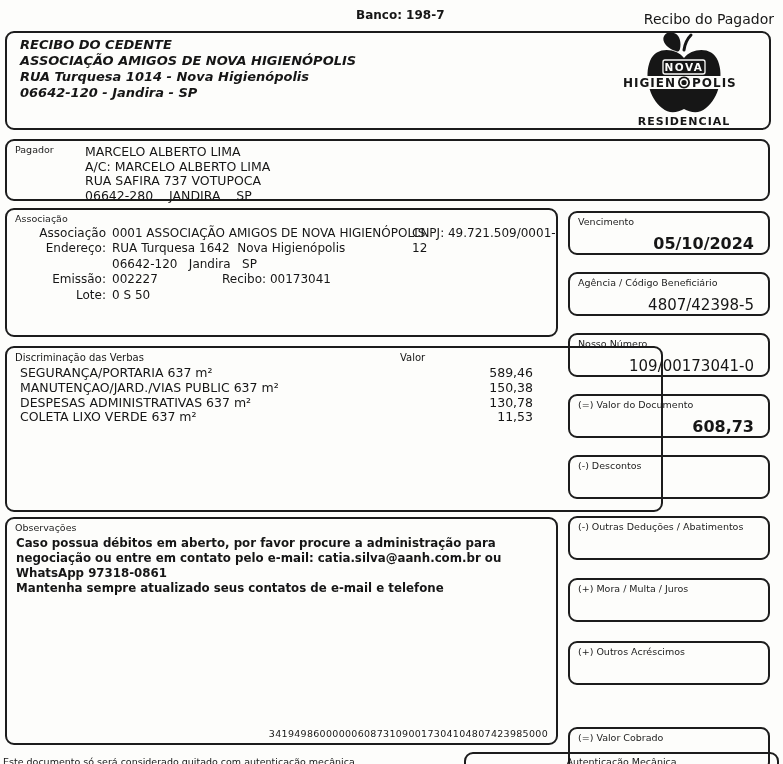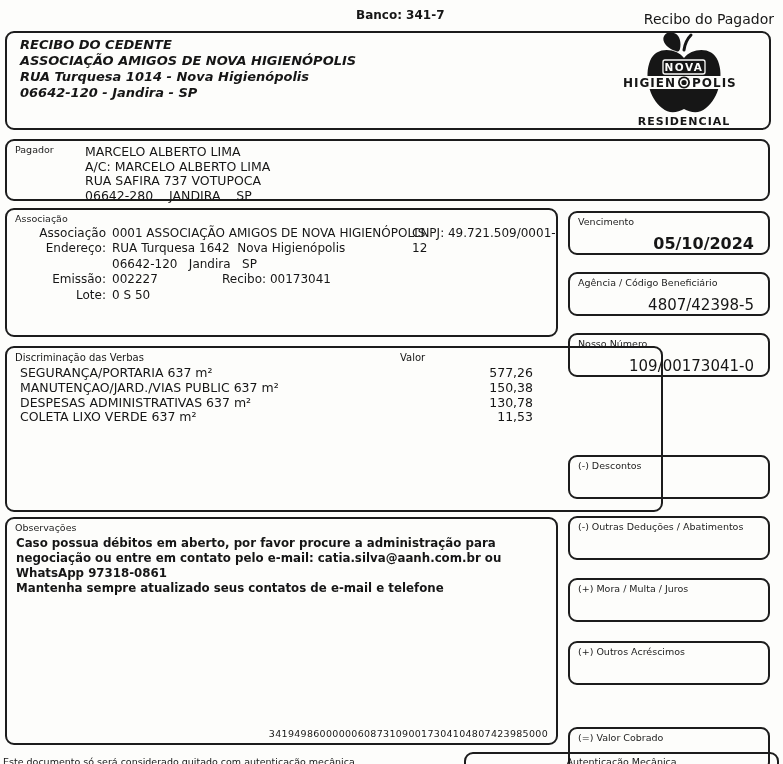--- a/index.html
+++ b/index.html
@@ -60,21 +60,21 @@
   
   .auth-box { left:464px; top:752px; width:315px; height:30px; border-radius:9px 9px 0 0; }
   .auth-label { text-align:center; font-size:9.5px; margin-top:2px; }
   .footnote { position:absolute; left:3px; top:756px; font-size:9.5px; }
 </style>
 </head>
 <body>
 
 <div class="page">
 
-  <div class="banco">Banco: 341-7</div>
+  <div class="banco">Banco: 198-7</div>
   <div class="recibo-title">Recibo do Pagador</div>
 
   <div class="box cedente">
     <div class="cedente-text">
       <div>RECIBO DO CEDENTE</div>
       <div>ASSOCIAÇÃO AMIGOS DE NOVA HIGIENÓPOLIS</div>
       <div>RUA Turquesa 1014 - Nova Higienópolis</div>
       <div>06642-120 - Jandira - SP</div>
     </div>
     <div class="logo">
@@ -132,21 +132,21 @@
       </div>
     </div>
   </div>
 
   <div class="box verbas">
     <div class="verbas-header-left">Discriminação das Verbas</div>
     <div class="verbas-header-right">Valor</div>
     <div class="verbas-rows">
       <div class="verbas-row">
         <span class="verbas-desc">SEGURANÇA/PORTARIA 637 m²</span>
-        <span class="verbas-value">577,26</span>
+        <span class="verbas-value">589,46</span>
       </div>
       <div class="verbas-row">
         <span class="verbas-desc">MANUTENÇAO/JARD./VIAS PUBLIC 637 m²</span>
         <span class="verbas-value">150,38</span>
       </div>
       <div class="verbas-row">
         <span class="verbas-desc">DESPESAS ADMINISTRATIVAS 637 m²</span>
         <span class="verbas-value">130,78</span>
       </div>
       <div class="verbas-row">
@@ -168,20 +168,24 @@
     <div class="rvalue big">05/10/2024</div>
   </div>
   <div class="box rbox" style="top:272px;">
     <div class="boxlabel">Agência / Código Beneficiário</div>
     <div class="rvalue">4807/42398-5</div>
   </div>
   <div class="box rbox" style="top:333px;">
     <div class="boxlabel">Nosso Número</div>
     <div class="rvalue">109/00173041-0</div>
   </div>
+  <div class="box rbox" style="top:394px;">
+    <div class="boxlabel">(=) Valor do Documento</div>
+    <div class="rvalue big">608,73</div>
+  </div>
   <div class="box rbox" style="top:455px;">
     <div class="boxlabel">(-) Descontos</div>
     <div class="rvalue"></div>
   </div>
   <div class="box rbox" style="top:516px;">
     <div class="boxlabel">(-) Outras Deduções / Abatimentos</div>
     <div class="rvalue"></div>
   </div>
   <div class="box rbox" style="top:641px;">
     <div class="boxlabel">(+) Outros Acréscimos</div>

